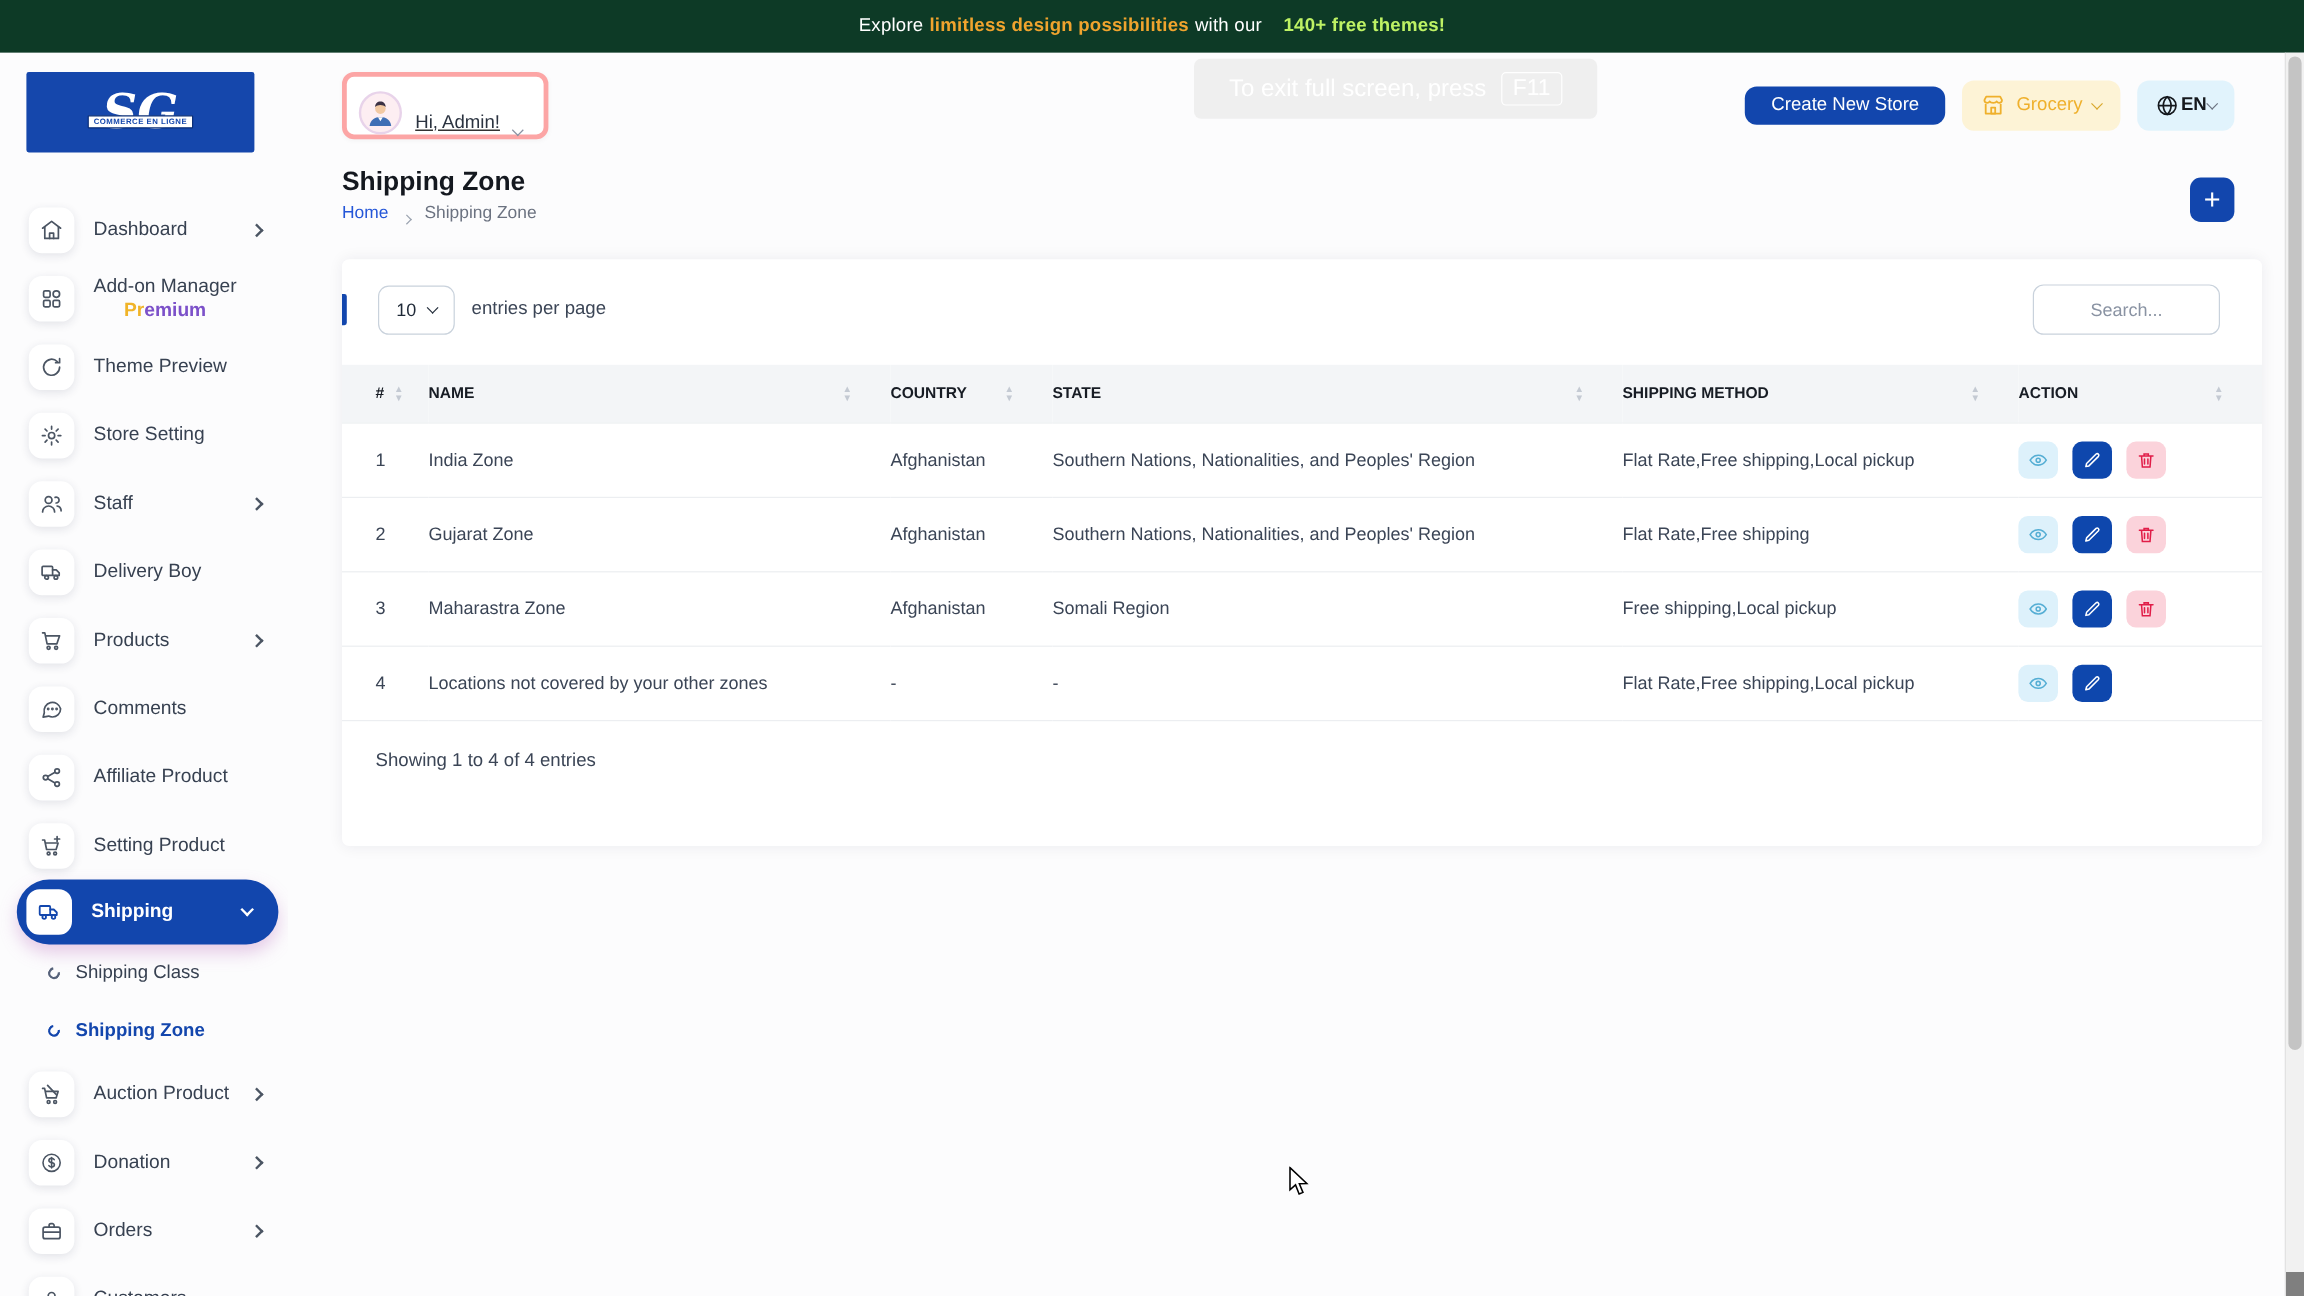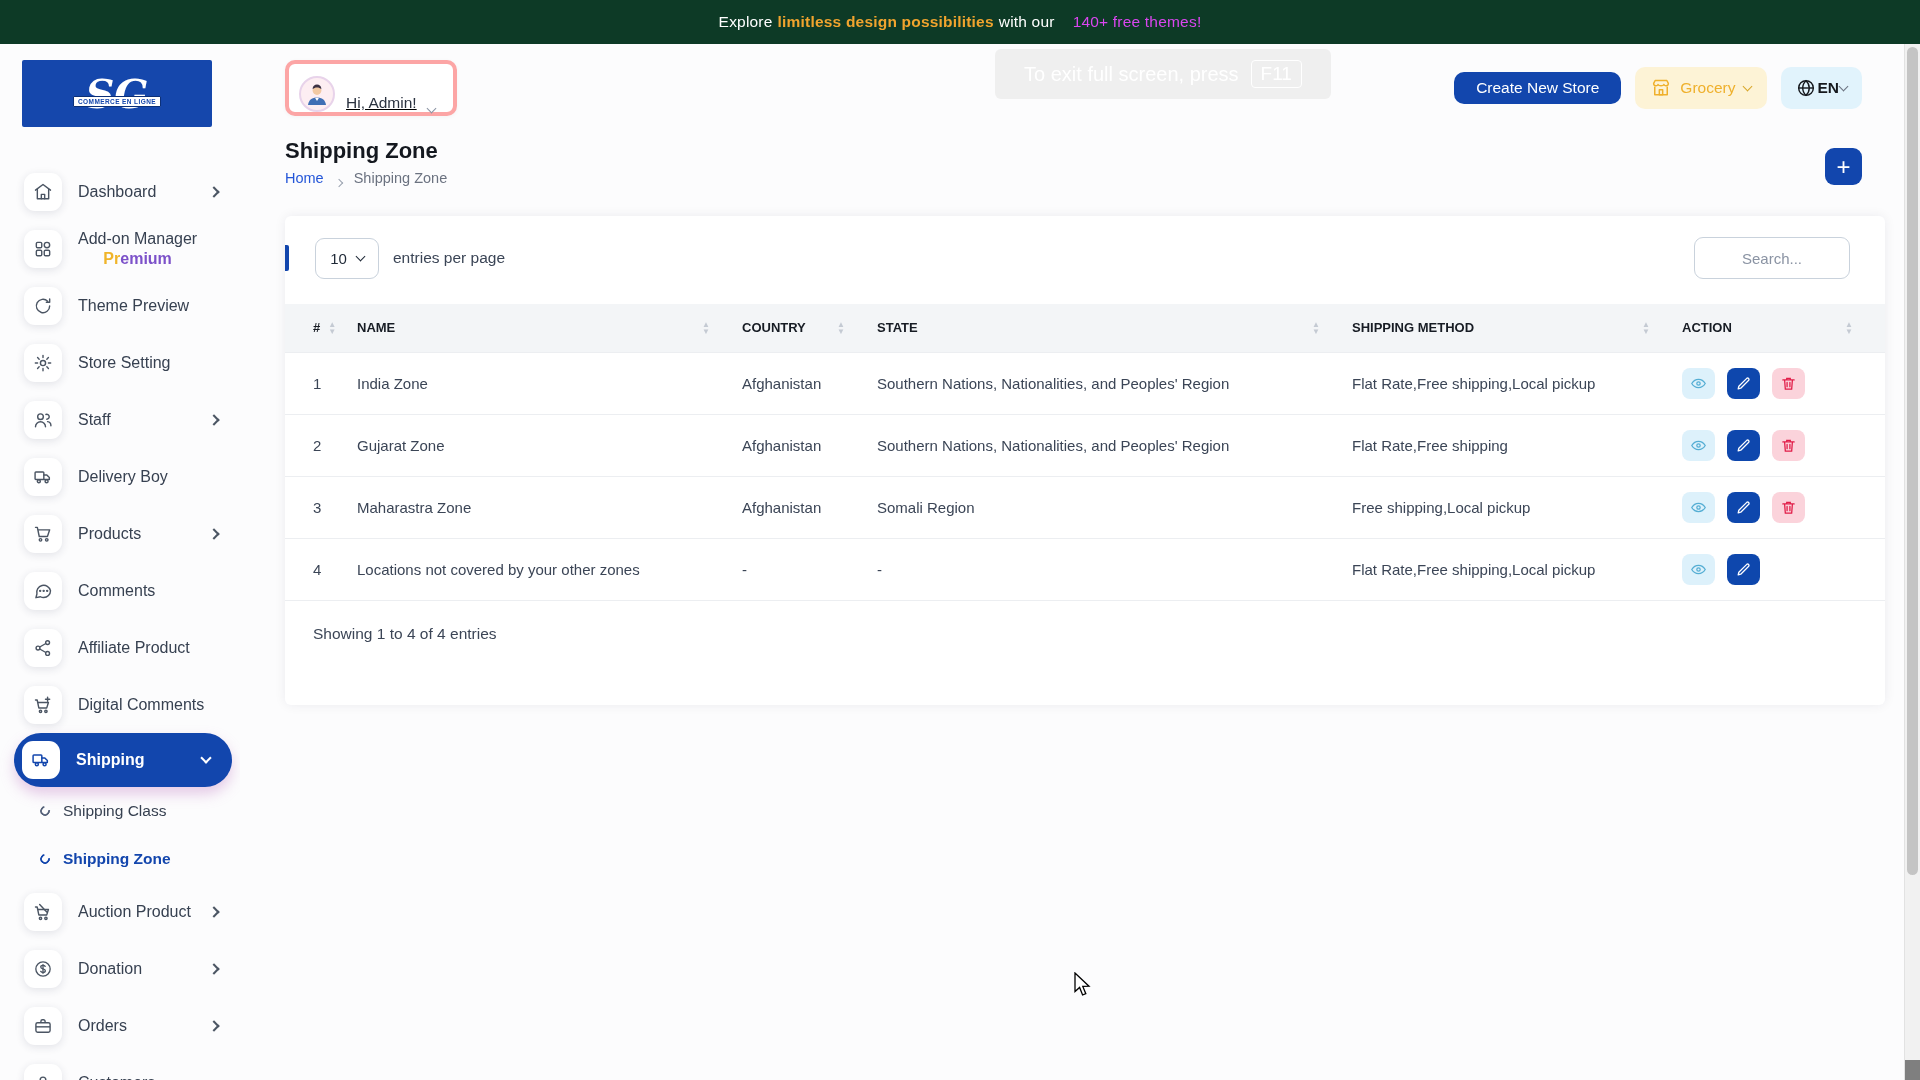--- a/index.html
+++ b/index.html
@@ -3,21 +3,21 @@
 <meta charset="utf-8">
 <style>
   * { margin:0; padding:0; box-sizing:border-box; }
   html,body { width:1920px; height:1080px; overflow:hidden; background:#fff;
     font-family:"Liberation Sans", sans-serif; }
 
   
   .banner { height:44px; background:#0d3a26; display:flex; align-items:center; justify-content:center;
     font-size:15.5px; color:#fff; letter-spacing:.2px; }
   .banner .hl-orange { color:#f0a42e; font-weight:700; margin:0 5px; }
-  .banner .hl-green  { color:#d946ef; font-weight:400; margin-left:18px; }
+  .banner .hl-green  { color:#bef264; font-weight:700; margin-left:18px; }
 
   .shell { position:relative; height:1036px; }
 
   
   .sidebar { position:absolute; left:0; top:0; width:240px; height:100%; background:#fcfcfd; overflow:hidden; }
   .logo { margin:16px 6px 0 22px; width:190px; height:67px; background:#1547ac; border-radius:2px;
     display:flex; align-items:center; justify-content:center; position:relative; }
   .logo .mono { font-family:"DejaVu Serif", serif; font-style:italic; font-weight:700;
     font-size:40px; color:#fff; line-height:1; }
   .logo .ribbon { position:absolute; top:36px; left:50%; transform:translateX(-50%); background:#fff;
@@ -260,21 +260,21 @@
 
       <div class="side-item">
         <span class="ibox">
             <svg viewBox="0 0 24 24" fill="none" stroke="currentColor" stroke-width="1.7" stroke-linecap="round" stroke-linejoin="round">
               <path d="M3 6h2l2 9.5h9.5L18.5 9H6.5"></path>
               <circle cx="9" cy="19.5" r="1.4"></circle>
               <circle cx="15.5" cy="19.5" r="1.4"></circle>
               <path d="M17.5 2.5v5M15 5h5"></path>
             </svg>
           </span>
-        <span class="slabel">Digital Comments</span>
+        <span class="slabel">Setting Product</span>
       </div>
 
       <div class="side-item active">
         <span class="ibox">
             <svg viewBox="0 0 24 24" fill="none" stroke="currentColor" stroke-width="1.8" stroke-linecap="round" stroke-linejoin="round">
               <rect x="2.5" y="6" width="10.5" height="9" rx="1"></rect>
               <path d="M13 9.5h3.6l3 3V15H13"></path>
               <circle cx="7" cy="17" r="1.8"></circle>
               <circle cx="16.3" cy="17" r="1.8"></circle>
             </svg>

